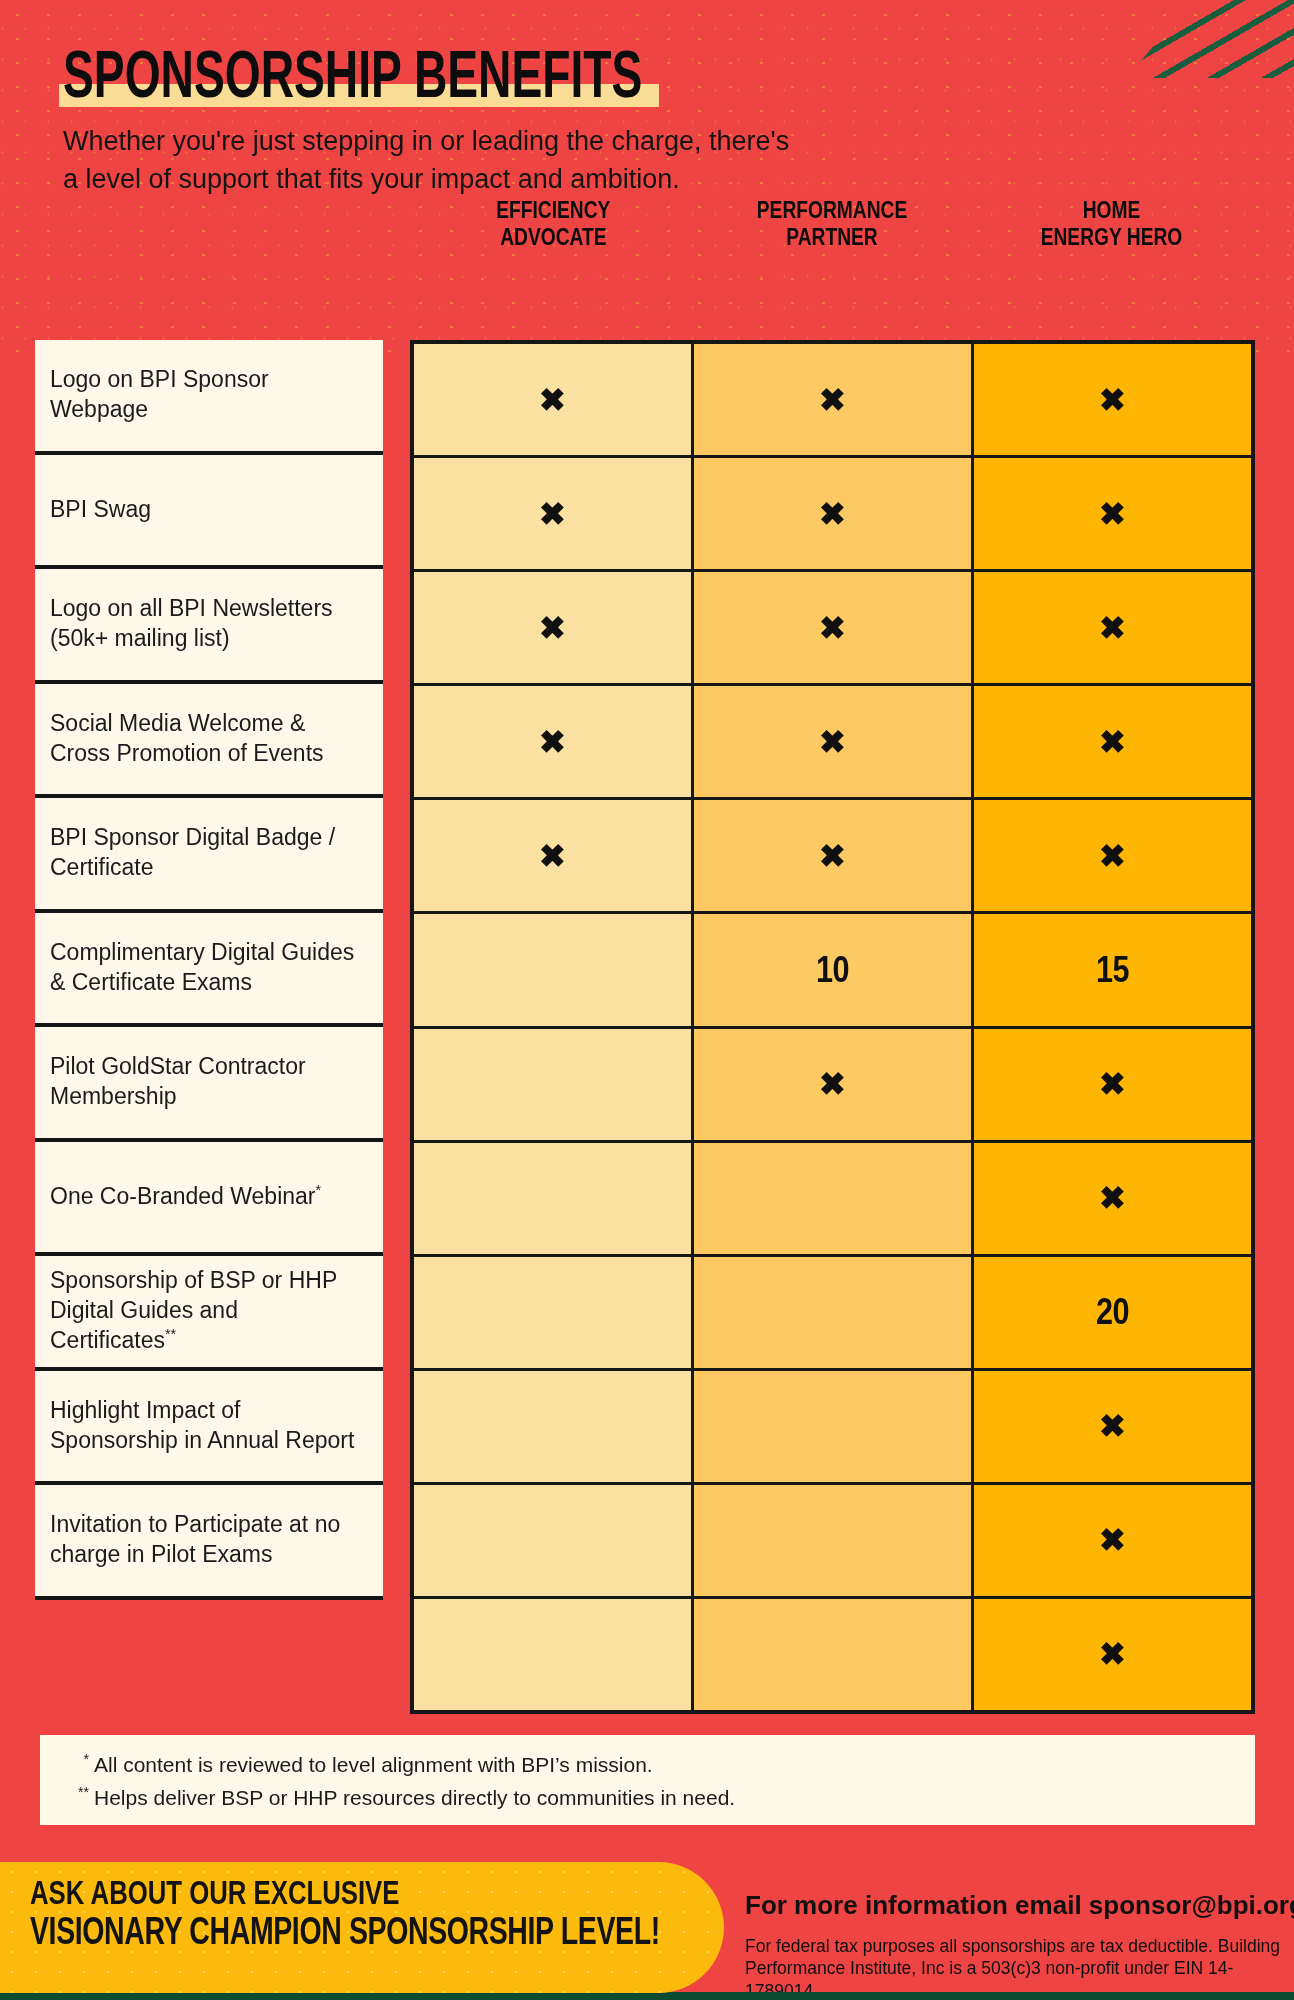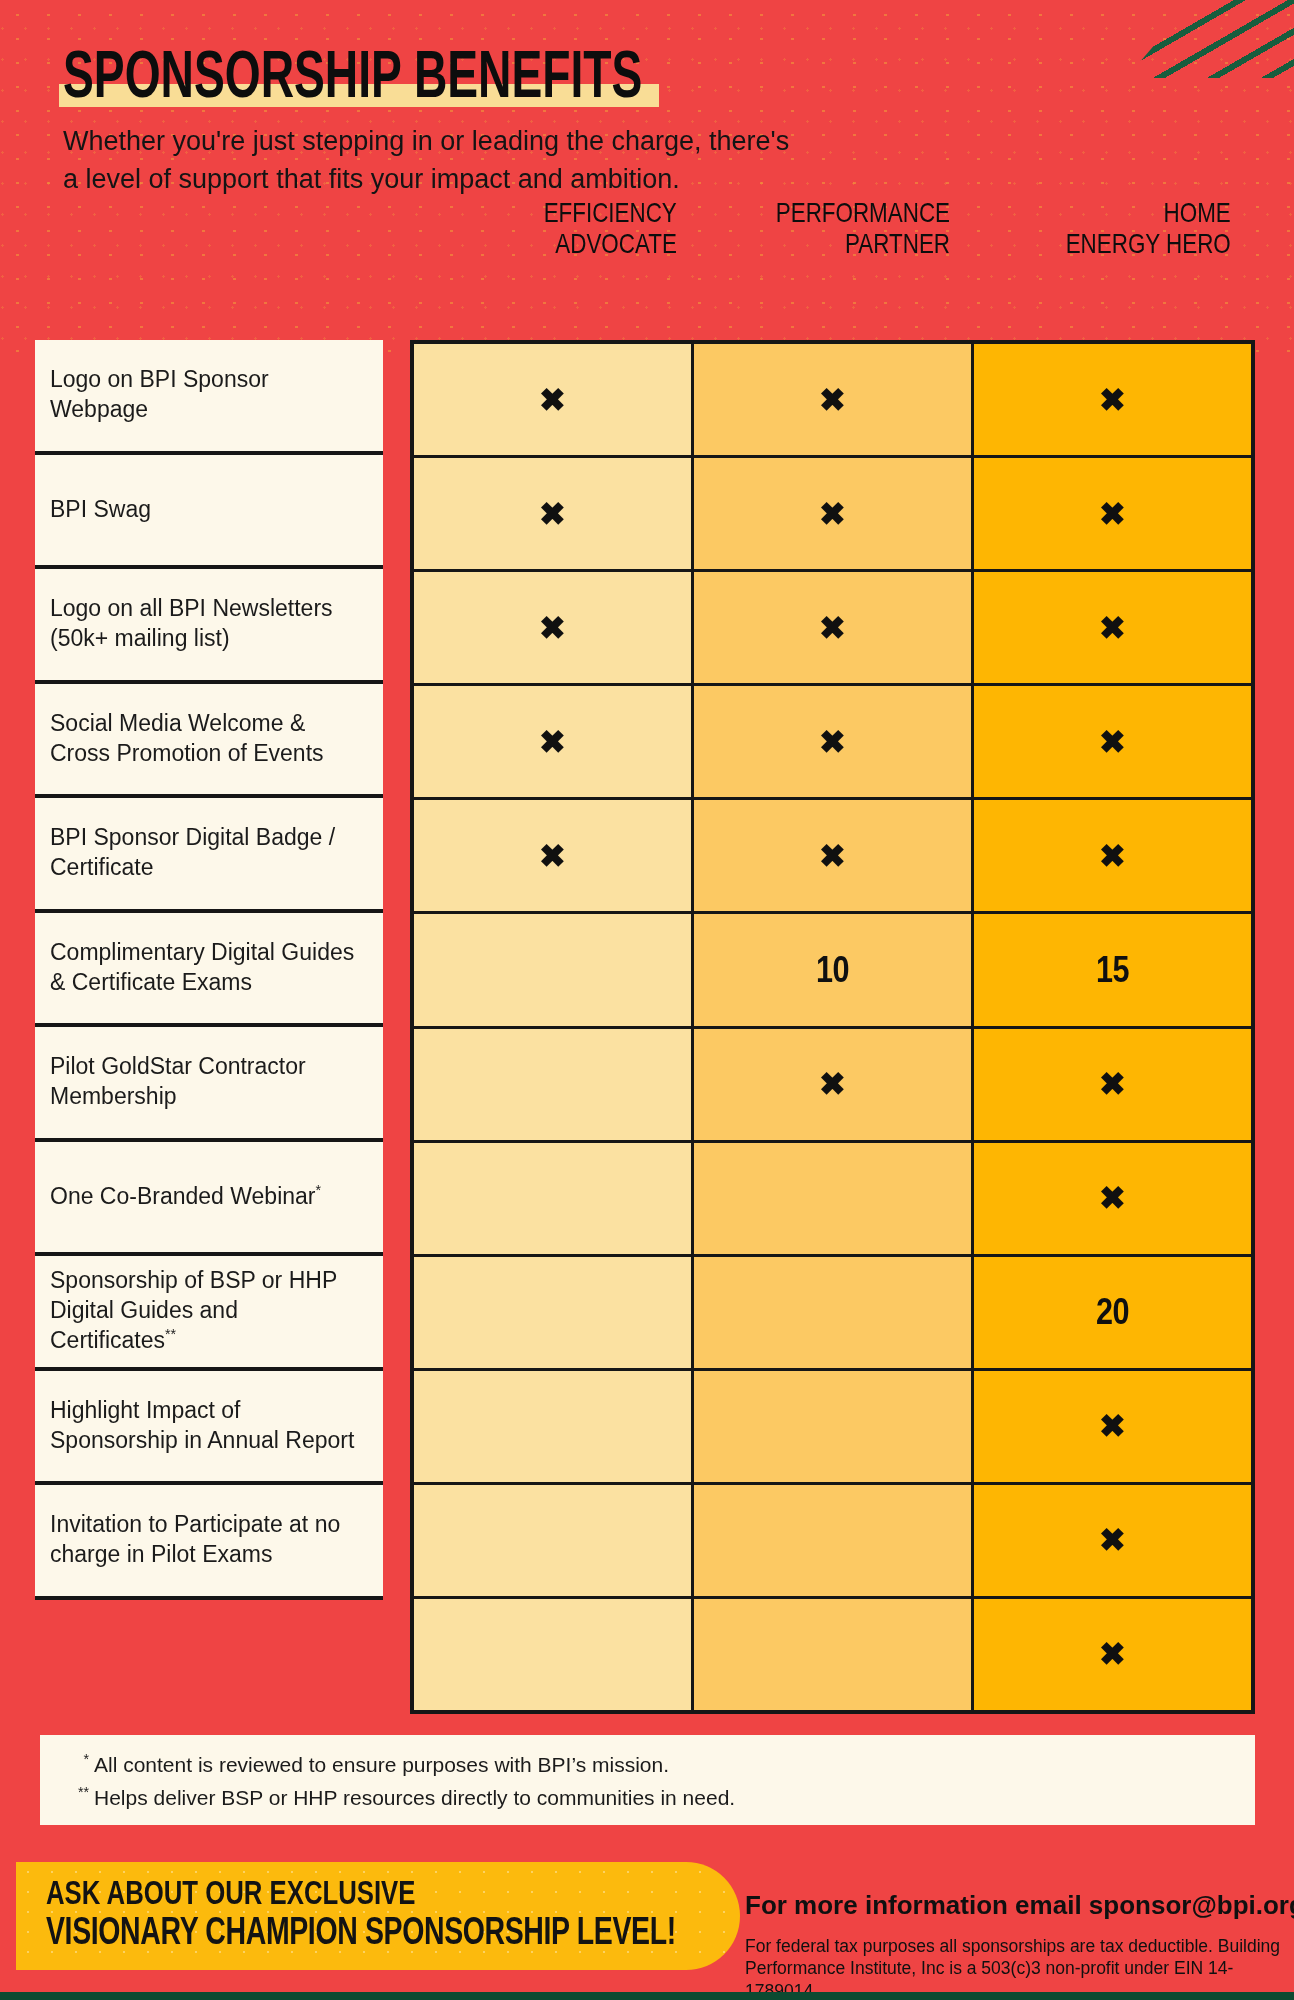--- a/index.html
+++ b/index.html
@@ -22,21 +22,21 @@
     position:absolute; left:1126px; top:0; width:168px; height:78px; z-index:1;
     background:repeating-linear-gradient(150deg, #175D3E 0 6px, transparent 6px 27px);
     clip-path:polygon(40% 0, 100% 0, 100% 100%, 0 100%);
   }
   .title-highlight { position:absolute; left:59px; top:84px; width:600px; height:23px; background:#F9DD96; z-index:1; }
   .title { position:absolute; left:63px; top:36px; margin:0; font-size:66px; font-weight:700; color:#0d0d0d; z-index:2; }
   .cond { display:inline-block; transform:scaleX(.7); transform-origin:left top; white-space:nowrap; }
   .subtitle { position:absolute; left:63px; top:122px; margin:0; width:730px; font-size:27px; line-height:1.42; color:#141414; z-index:2; }
 
   .col-headers { position:absolute; left:414px; top:197px; width:837px; display:flex; z-index:2; }
-  .col-header { flex:1; text-align:right; font-size:28px; font-weight:400; line-height:1.12; color:#0d0d0d; white-space:pre-line; }
+  .col-header { flex:1; text-align:center; font-size:24px; font-weight:700; line-height:1.12; color:#0d0d0d; white-space:pre-line; }
   .col-header > span { display:inline-block; transform:scaleX(.8); transform-origin:center top; white-space:pre-line; }
 
   .benefits { position:absolute; left:35px; top:340px; display:flex; gap:27px; z-index:2;justify-content:flex-end; }
   .labels-col { width:348px; height:1374px; display:grid; grid-template-rows:repeat(12,1fr); }
   .label-cell {
     background:#FDF8EA; border-bottom:4px solid #161616;
     display:flex; align-items:center;
     padding:6px 14px 6px 15px; font-size:23px; line-height:1.3; color:#1b1b1b;
   }
   .label-cell sup { font-size:62%; line-height:0; }
@@ -50,21 +50,21 @@
   .cell.c0 { background:#FBE1A1; }
   .cell.c1 { background:#FCC963; }
   .cell.c2 { background:#FEB602; }
   .xmark { font-size:32px; font-weight:700; color:#101010; }
   .num { font-size:36px; font-weight:700; color:#101010; display:inline-block; transform:scaleX(.85); letter-spacing:-.5px; }
 
   .footnotes { position:absolute; left:40px; top:1735px; width:1215px; height:90px; background:#FDF8EA; padding:16px 0 0 24px; z-index:1; }
   .footnote { margin:0 0 7px 0; font-size:21px; color:#1b1b1b; }
   .fmark { display:inline-block; min-width:30px; text-align:right; padding-right:5px; font-size:68%; }
 
-  .banner { position:absolute; left:16px; top:1862px; width:724px; height:108px; background:#FCBA0D; border-radius:0 66px 66px 0; z-index:3; }
+  .banner { position:absolute; left:0; top:1862px; width:724px; height:131px; background:#FCBA0D; border-radius:0 66px 66px 0; z-index:3; }
   .banner-dots { position:absolute; inset:0; border-radius:inherit;
     background-image:radial-gradient(rgba(255,241,200,.45) 1.5px, transparent 1.6px);
     background-size:24px 20px; }
   .banner-line1 { position:absolute; left:30px; top:12px; font-size:33px; font-weight:700; color:#131313; }
   .cond-b1 { display:inline-block; transform:scaleX(.78); transform-origin:left top; white-space:nowrap; }
   .banner-line2 { position:absolute; left:30px; top:47px; font-size:39px; font-weight:800; color:#131313; }
   .cond-b2 { display:inline-block; transform:scaleX(.73); transform-origin:left top; white-space:nowrap; letter-spacing:-.5px; }
 
   .contact { position:absolute; left:745px; top:1890px; width:545px; z-index:2; }
   .contact-headline { margin:0; font-size:26px; font-weight:700; color:#101010; white-space:nowrap; }
@@ -211,21 +211,21 @@
         </div>
         <div class="cell c0"></div>
         <div class="cell c1"></div>
         <div class="cell c2">
           <span class="xmark">✖</span>
         </div>
       </div>
   </div>
 
   <div class="footnotes">
-    <p class="footnote"><sup class="fmark">*</sup><span>All content is reviewed to ensure purposes with BPI’s mission.</span></p>
+    <p class="footnote"><sup class="fmark">*</sup><span>All content is reviewed to level alignment with BPI’s mission.</span></p>
     <p class="footnote"><sup class="fmark">**</sup><span>Helps deliver BSP or HHP resources directly to communities in need.</span></p>
   </div>
 
   <div class="banner">
     <div class="banner-dots"></div>
     <div class="banner-line1"><span class="cond-b1">ASK ABOUT OUR EXCLUSIVE</span></div>
     <div class="banner-line2"><span class="cond-b2">VISIONARY CHAMPION SPONSORSHIP LEVEL!</span></div>
   </div>
 
   <div class="contact">

